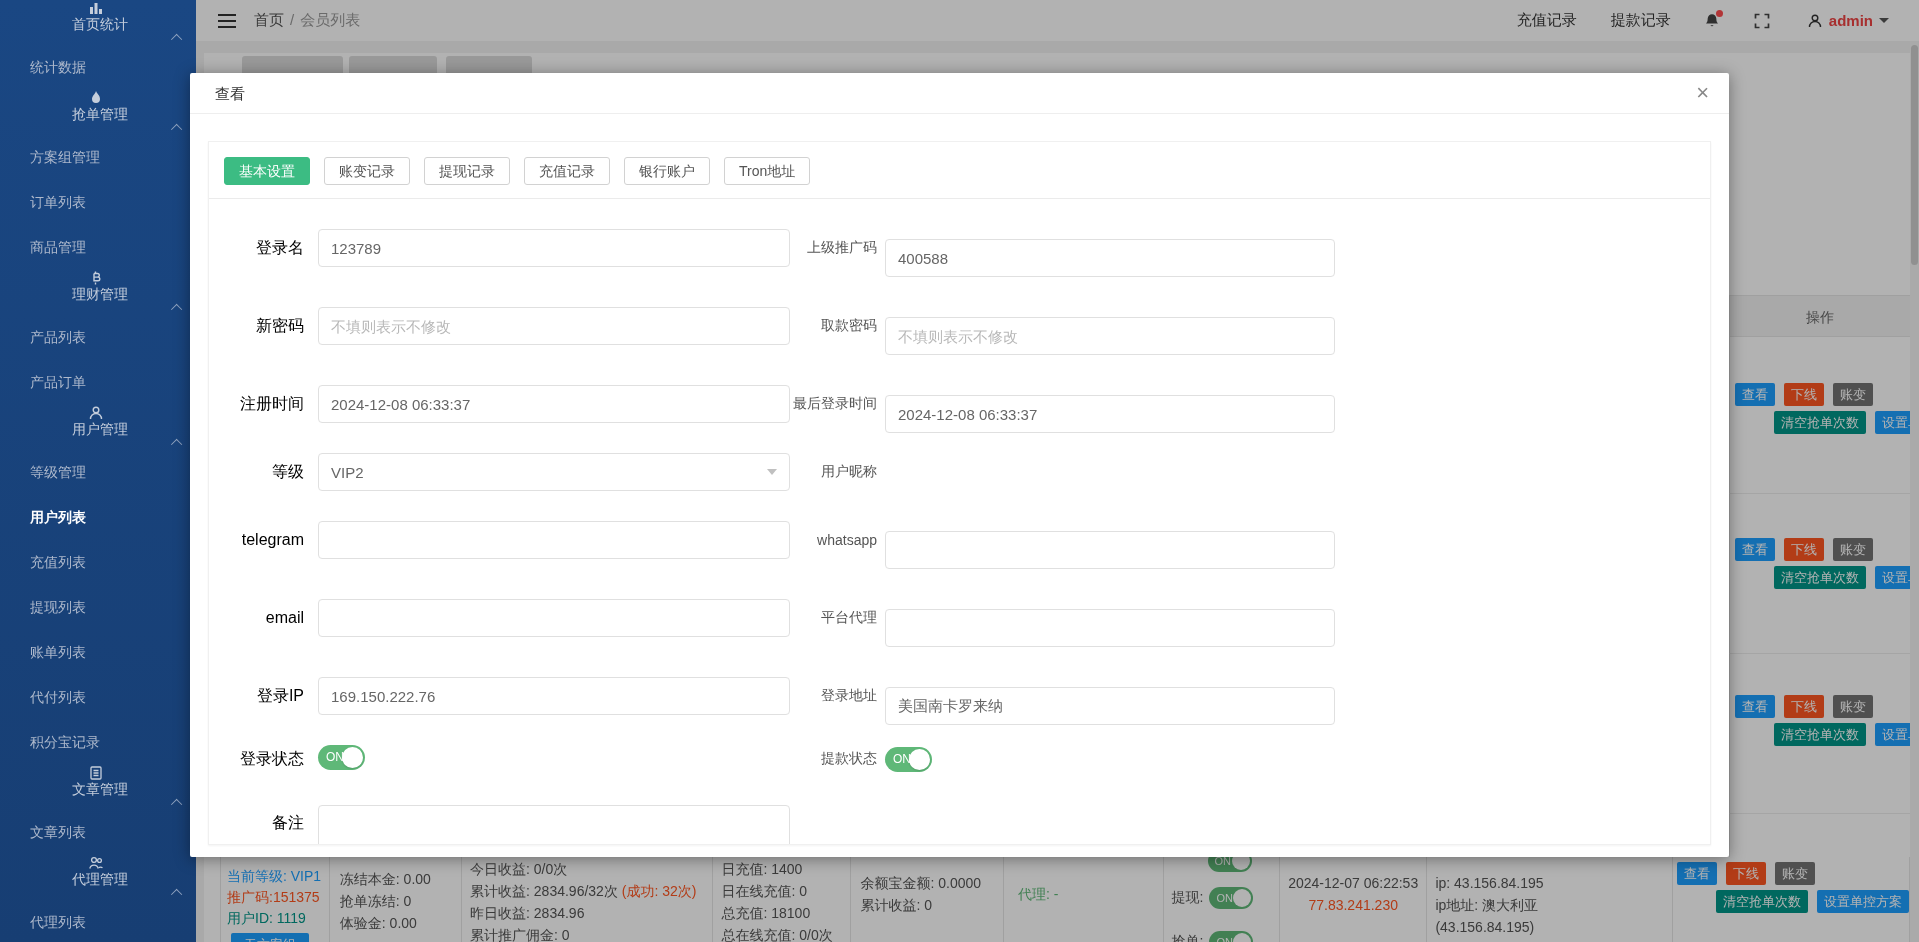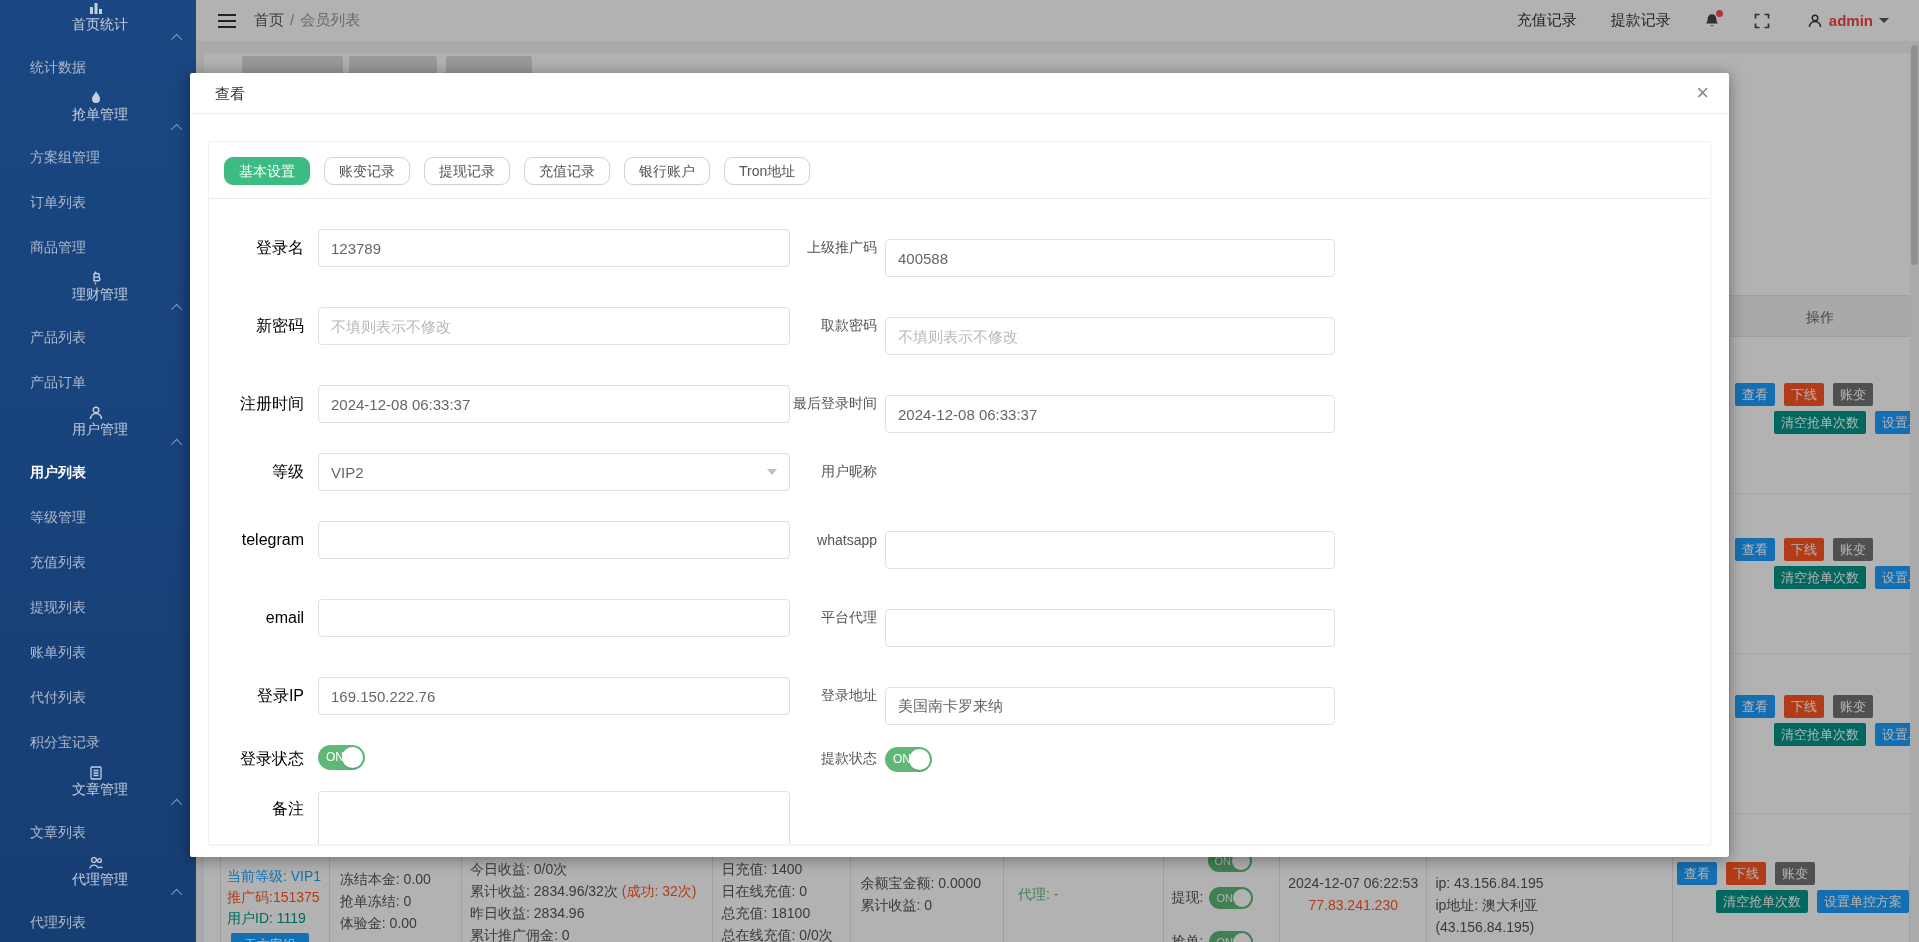--- a/index.html
+++ b/index.html
@@ -93,35 +93,35 @@
 
   
   .modal { position:absolute; left:190px; top:73px; width:1539px; height:784px; background:#fff; z-index:60;
            border-radius:2px; box-shadow:0 2px 16px rgba(0,0,0,0.4); }
   .modal-head { height:41px; line-height:41px; padding-left:25px; font-size:15px; color:#333; border-bottom:1px solid #eee; }
   .modal-close { position:absolute; right:20px; top:6px; font-size:22px; color:#888; cursor:pointer; line-height:28px; }
   .card { position:absolute; left:18px; right:18px; top:68px; bottom:12px; border:1px solid #f0f0f0;
           box-shadow:0 1px 2px rgba(0,0,0,0.05); background:#fff; overflow:hidden; }
   .tabs { height:57px; padding:15px 0 0 15px; border-bottom:1px solid #ebebeb; display:flex; gap:14px; }
   .tab { height:28px; line-height:26px; padding:0 14px; font-size:14px; color:#555; background:#fff;
-         border:1px solid #d2d2d2; border-radius:9px; cursor:pointer; }
+         border:1px solid #d2d2d2; border-radius:3px; cursor:pointer; }
   .tab.active { background:#3CBC83; border-color:#3CBC83; color:#fff; }
   .form { padding-top:20px; }
   .frow { display:flex; align-items:center; margin-bottom:20px; }
   .flab { width:95px; flex:none; text-align:right; margin-right:14px; font-size:16px; color:#000000; }
   .flab2 { width:87px; flex:none; text-align:right; margin-right:8px; font-size:14px; color:#555; }
   .inp { width:472px; height:38px; border:1px solid #e0e0e0; border-radius:4px; padding:0 12px; font-size:15px; color:#666;
          outline:none; background:#fff; }
   .inp2 { width:450px;margin-top:20px; }
   .inp::placeholder { color:#b8b8b8; }
   .sel { width:472px; height:38px; border:1px solid #e0e0e0; border-radius:4px; padding:0 12px; font-size:15px; color:#666;
          display:flex; align-items:center; position:relative; cursor:pointer; background:#fff; }
   .sel .sel-caret { position:absolute; right:12px; width:0; height:0; border-left:5px solid transparent;
          border-right:5px solid transparent; border-top:6px solid #c0c0c0; }
-  .toggle-row { margin-top:6px; margin-bottom:18px; display:flex; align-items:center; }
+  .toggle-row { margin-top:6px; margin-bottom:32px; display:flex; align-items:center; }
   .toggle { width:47px; height:25px; border-radius:13px; background:#5FB878; position:relative; cursor:pointer; }
   .toggle .on { position:absolute; left:8px; top:0; line-height:25px; font-size:12px; color:#fff; }
   .toggle .knob { position:absolute; right:2px; top:2px; width:21px; height:21px; border-radius:50%; background:#fff;
                   box-shadow:0 1px 2px rgba(0,0,0,0.15); }
   .remark-row { display:flex; align-items:flex-start; margin-bottom:22px; }
   .remark-row .flab { padding-top:8px; }
   .ta { width:472px; height:96px; border:1px solid #e0e0e0; border-radius:4px; padding:8px 12px; font-size:15px; color:#666;
         outline:none; resize:both; }
   .submit-row { margin-left:723px; }
   .submit-btn { width:56px; height:36px; background:#1E9FFF; color:#fff; border:none; border-radius:2px;
@@ -172,22 +172,22 @@
   <div class="menu-sec">
     <span class="micon">
         <svg viewBox="0 0 16 16" fill="none" stroke="currentColor" stroke-width="1.4">
           <circle cx="8" cy="5" r="2.8"></circle>
           <path d="M2.5 14a5.5 5.5 0 0 1 11 0"></path>
         </svg>
       </span>
     <span>用户管理</span>
     <span class="chev"></span>
   </div>
+  <div class="menu-sub">等级管理</div>
   <div class="menu-sub active">用户列表</div>
-  <div class="menu-sub">等级管理</div>
   <div class="menu-sub">充值列表</div>
   <div class="menu-sub">提现列表</div>
   <div class="menu-sub">账单列表</div>
   <div class="menu-sub">代付列表</div>
   <div class="menu-sub">积分宝记录</div>
 
   <div class="menu-sec">
     <span class="micon">
         <svg viewBox="0 0 16 16" fill="none" stroke="currentColor" stroke-width="1.3">
           <rect x="3" y="2" width="10" height="12" rx="1"></rect>

